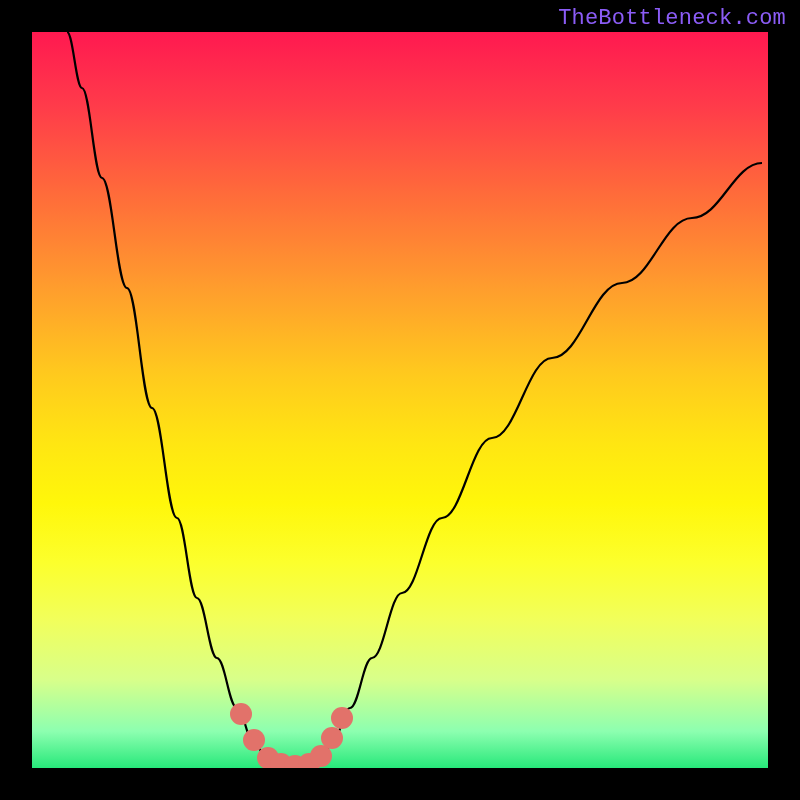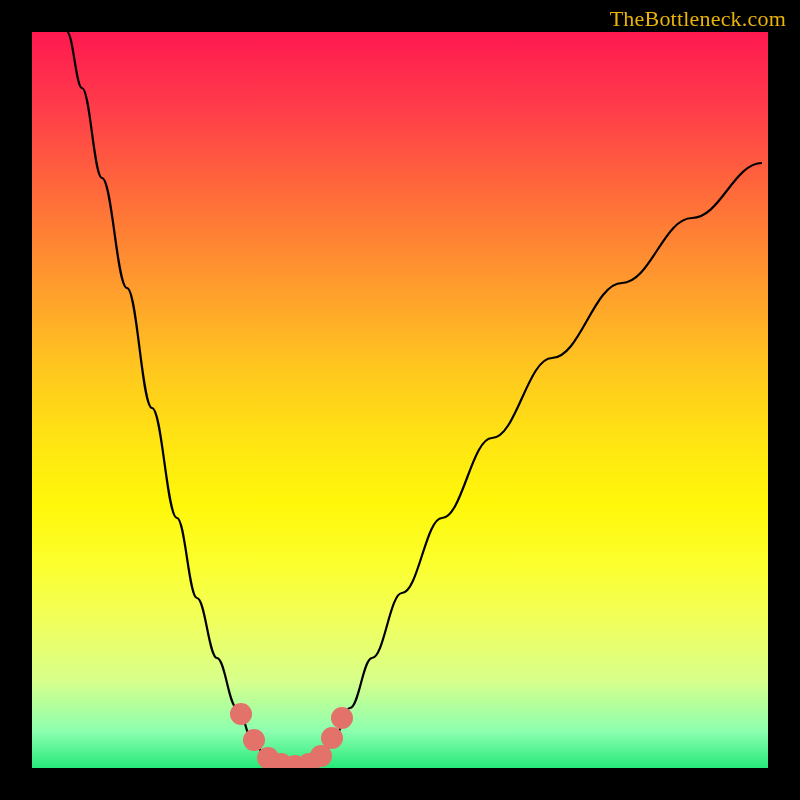--- a/index.html
+++ b/index.html
@@ -29,24 +29,24 @@
       #f1ff5c 80%,
       #d8ff8a 88%,
       #8dffb0 95%,
       #27e87a 100%
     );
   }
   .watermark {
     position: absolute;
     top: 6px;
     right: 14px;
-    color: #eab308;
+    color: #8b5cf6;
     font-size: 22px;
     font-weight: 500;
-    font-family: Liberation Serif, serif;
+    font-family: Liberation Mono, monospace;
     letter-spacing: 0.2px;
   }
   svg {
     position: absolute;
     left: 0;
     top: 0;
   }
 </style>
 </head>
 <body>

